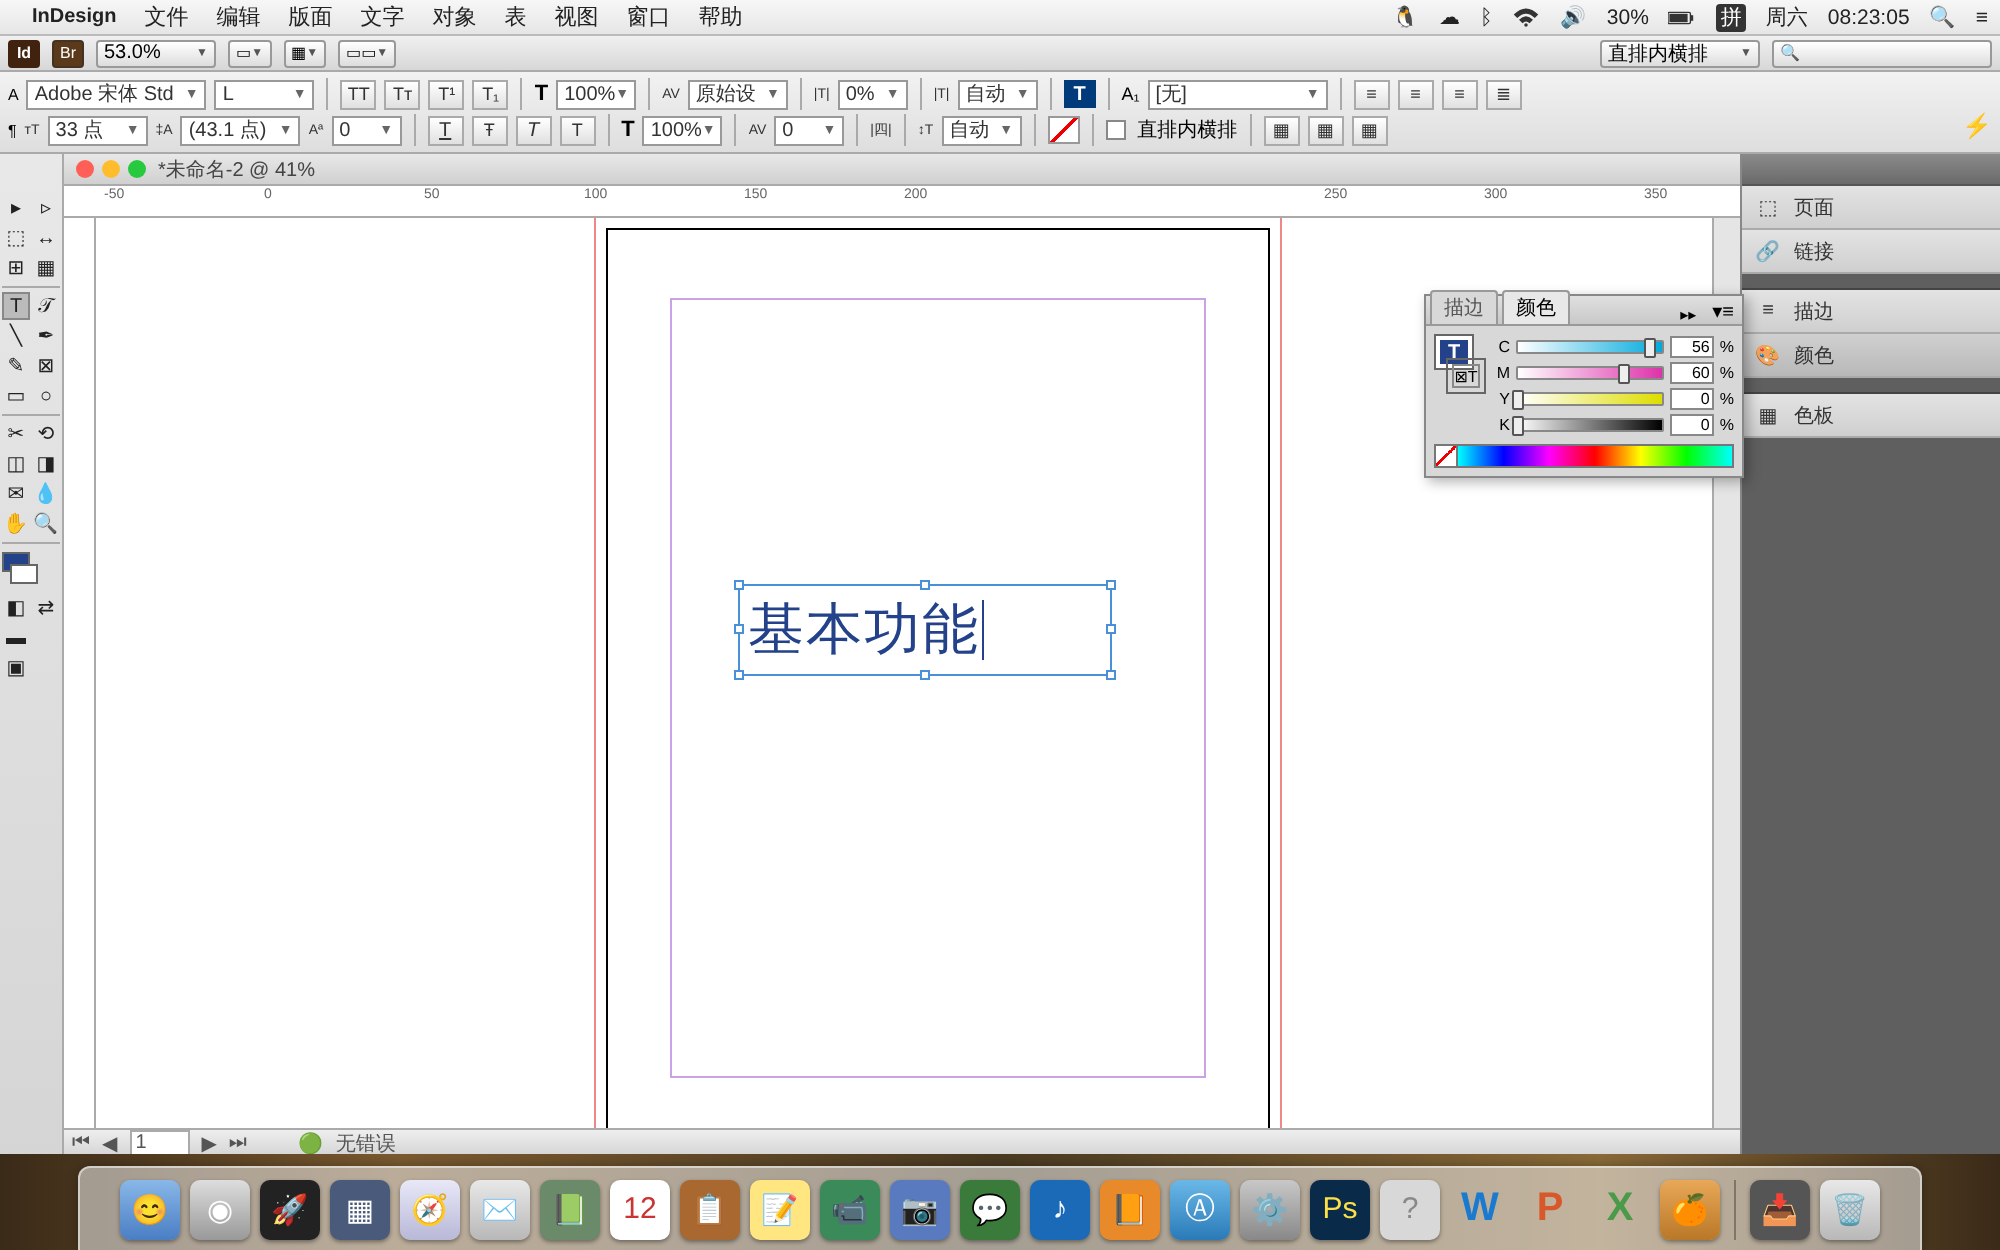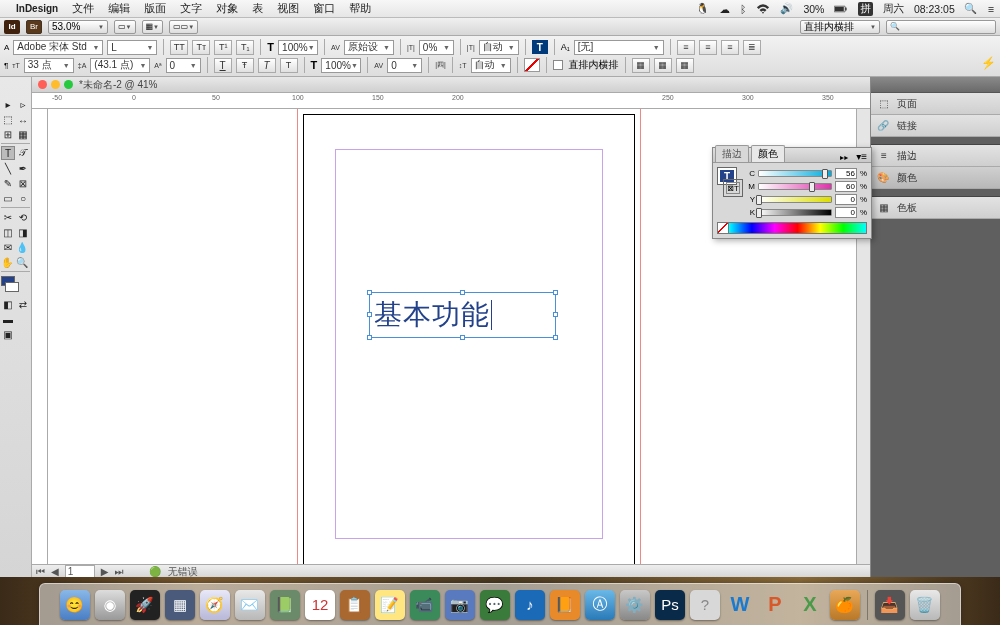--- a/index.html
+++ b/index.html
@@ -497,21 +497,21 @@
     <div class="dockicon" style="background:#fff;color:#c33;">12</div>
     <div class="dockicon" style="background:#a86830;">📋</div>
     <div class="dockicon" style="background:#ffe680;">📝</div>
     <div class="dockicon" style="background:#3a8a5a;">📹</div>
     <div class="dockicon" style="background:#5a7abf;">📷</div>
     <div class="dockicon" style="background:#3a7a3a;">💬</div>
     <div class="dockicon" style="background:#1a6ab8;">♪</div>
     <div class="dockicon" style="background:#e88a2a;">📙</div>
     <div class="dockicon" style="background:linear-gradient(#6ab8e8,#2a7ab8);">Ⓐ</div>
     <div class="dockicon" style="background:linear-gradient(#c8c8c8,#888);">⚙️</div>
-    <div class="dockicon" style="background:#0a2a4a;color:#ffffff;">Ps</div>
+    <div class="dockicon" style="background:#0a2a4a;color:#fde047;">Ps</div>
     <div class="dockicon" style="background:#d8d8d8;color:#888;">?</div>
     <div class="dockicon" style="background:transparent;box-shadow:none;color:#1a7ad0;font-weight:bold;font-size:20px;">W</div>
     <div class="dockicon" style="background:transparent;box-shadow:none;color:#d8582a;font-weight:bold;font-size:20px;">P</div>
     <div class="dockicon" style="background:transparent;box-shadow:none;color:#4a9a4a;font-weight:bold;font-size:20px;">X</div>
     <div class="dockicon" style="background:linear-gradient(#e8a858,#b87828);">🍊</div>
     <div class="divider"></div>
     <div class="dockicon" style="background:#555;">📥</div>
     <div class="dockicon" style="background:linear-gradient(#e8e8e8,#b8b8b8);">🗑️</div>
   </div>
 </div>

